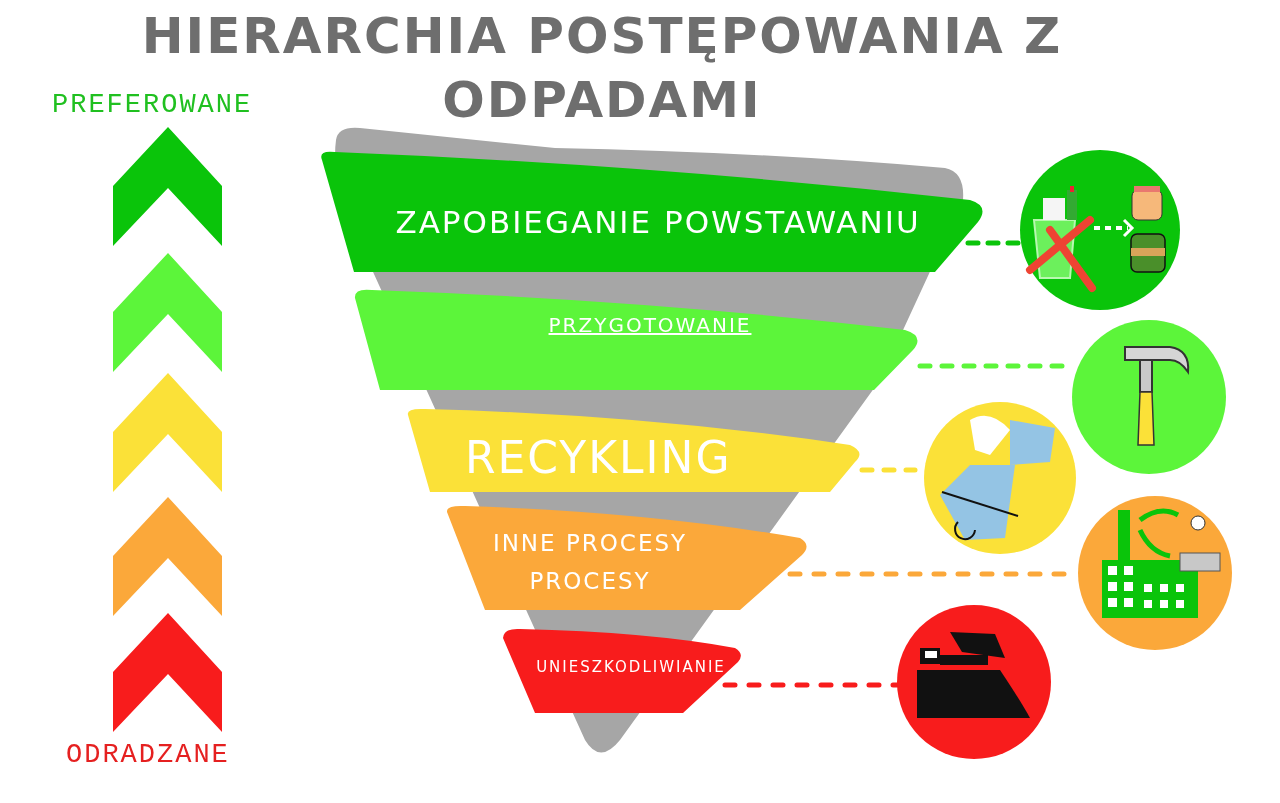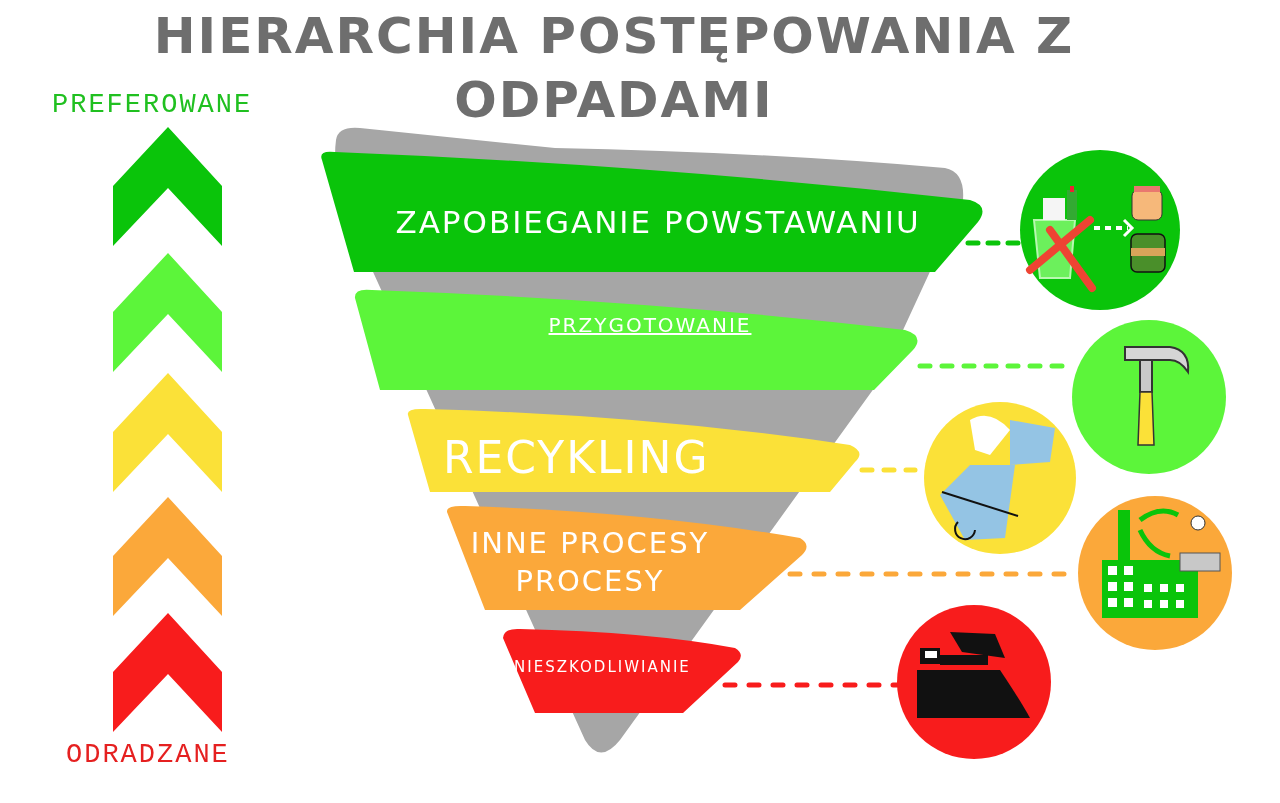--- a/index.html
+++ b/index.html
@@ -1,27 +1,27 @@
 <!DOCTYPE html>
 <html><head>
 <meta charset="utf-8">
 <style>
   html,body{margin:0;padding:0;background:#ffffff;}
   body{width:1280px;height:803px;position:relative;overflow:hidden;font-family:"DejaVu Sans",sans-serif;}
-  .title{position:absolute;left:12px;top:4px;width:1204px;text-align:center;font-family:"DejaVu Sans",sans-serif;font-weight:bold;font-size:50px;letter-spacing:2px;color:#6e6e6e;line-height:64px;}
+  .title{position:absolute;left:0;top:4px;width:1204px;text-align:center;font-family:"DejaVu Sans",sans-serif;font-weight:bold;font-size:50px;letter-spacing:2px;color:#6e6e6e;line-height:64px;}
   .side-label{position:absolute;font-family:Liberation Mono, monospace;font-size:27px;letter-spacing:2px;line-height:30px;}
   .side-label.pref{left:52px;top:90px;color:#20c020;}
   .side-label.odr{left:66px;top:740px;color:#e52020;text-align:center;}
   svg.art{position:absolute;left:0;top:0;}
   .band-text{position:absolute;color:#ffffff;text-align:center;font-family:"DejaVu Sans",sans-serif;letter-spacing:2px;}
   .b1{left:348px;top:202px;width:620px;font-size:31px;line-height:40px;}
   .b2{left:430px;top:306px;width:440px;font-size:20px;line-height:38px;text-decoration:underline;}
-  .b3{left:423px;top:432px;width:330px;font-size:44px;line-height:52px;text-align:left;padding-left:20px;}
-  .b4{left:470px;top:524px;width:240px;font-size:29px;line-height:38px;}
-  .b5{left:481px;top:656px;width:230px;font-size:15px;line-height:22px;}
+  .b3{left:445px;top:432px;width:330px;font-size:44px;line-height:52px;text-align:left;padding-left:20px;}
+  .b4{left:470px;top:524px;width:240px;font-size:23px;line-height:38px;}
+  .b5{left:516px;top:656px;width:230px;font-size:15px;line-height:22px;}
 </style>
 </head>
 <body>
 
 <div class="title">HIERARCHIA POSTĘPOWANIA Z ODPADAMI</div>
 <div class="side-label pref">PREFEROWANE</div>
 <div class="side-label odr">ODRADZANE</div>
 
 <svg class="art" width="1280" height="803" viewBox="0 0 1280 803">
 

